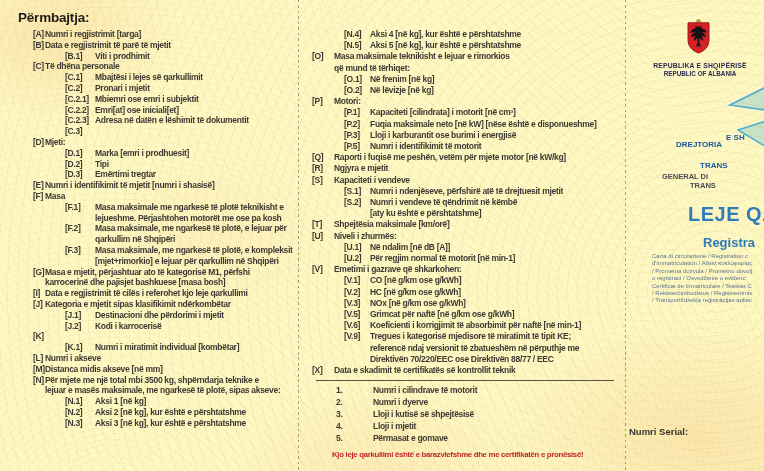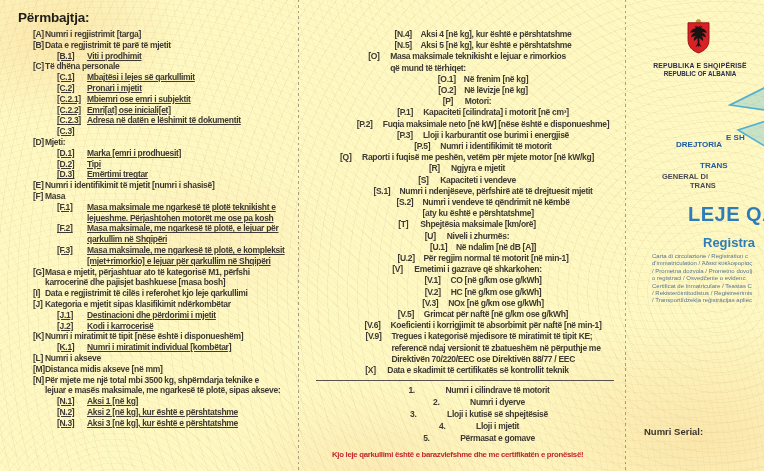--- a/index.html
+++ b/index.html
@@ -28,26 +28,26 @@
   .page-title{position:absolute;left:18px;top:10px;font-size:13.5px;font-weight:bold;
     color:#211d18;letter-spacing:-0.2px;}
 
   .items{position:absolute;font-size:8.5px;font-weight:bold;letter-spacing:-0.3px;}
   .row{display:flex;align-items:flex-start;line-height:10.8px;}
   .row .lbl{flex:0 0 auto;white-space:pre;}
   .row .txt{white-space:pre;}
   
   .list-left{left:33px;top:29px;width:270px;}
   .list-left .row.lvl0 .lbl{min-width:12px;}
-  .list-left .row.lvl1{margin-left:24px;text-decoration:underline;}
+  .list-left .row.lvl1{margin-left:32px;}
   .list-left .row.lvl1 .lbl{min-width:30px;}
   
   .mid{position:absolute;left:312px;top:29px;width:310px;font-size:8.5px;
     font-weight:bold;letter-spacing:-0.3px;}
-  .mid .row{line-height:11.2px;justify-content:center;}
+  .mid .row{line-height:11.2px;}
   .mid .row.lvl0 .lbl{min-width:22px;}
   .mid .row.lvl1{margin-left:32px;}
   .mid .row.lvl1 .lbl{min-width:26px;}
   .mid hr{border:none;border-top:1px solid #57524b;margin:4px 8px 3px 4px;}
   .mid .numbered .row{line-height:12px;margin-left:24px;}
   .mid .numbered .row .lbl{min-width:37px;}
   .equiv-note{margin:6px 0 0 20px;font-size:7.8px;font-weight:bold;
     letter-spacing:-0.3px;color:#c0272d;white-space:pre;}
 
   
@@ -57,21 +57,21 @@
   .country .en{font-size:6.3px;font-weight:bold;margin-top:1px;}
   .auth{position:absolute;white-space:pre;font-weight:bold;}
   .auth.blue{font-size:8px;color:#1c5ca3;}
   .auth.slate{font-size:7.5px;color:#4a4a52;}
   .doc-title{position:absolute;left:688px;top:203px;font-size:20px;font-weight:bold;
     color:#2e7cb8;white-space:pre;letter-spacing:.5px;}
   .doc-sub{position:absolute;left:703px;top:235px;font-size:13px;font-weight:bold;
     color:#2e7cb8;white-space:pre;}
   .multilang{position:absolute;left:652px;top:253px;width:118px;overflow:hidden;
     font-size:6px;line-height:7.4px;color:#5a7490;white-space:pre;}
-  .serial{position:absolute;left:644px;top:426px;font-size:9.5px;font-weight:bold;
+  .serial{position:absolute;left:629px;top:426px;font-size:9.5px;font-weight:bold;
     color:#3a362e;}
   .cyanmark{position:absolute;left:728px;top:84px;}
 </style>
 </head>
 <body>
 
 <div class="stage">
 
   <div class="fold fold1"></div>
   <div class="fold fold2"></div>
@@ -174,21 +174,20 @@
       <div class="row lvl1">
         <span class="lbl">[J.1]</span>
         <span class="txt">Destinacioni dhe përdorimi i mjetit</span>
       </div>
       <div class="row lvl1">
         <span class="lbl">[J.2]</span>
         <span class="txt">Kodi i karrocerisë</span>
       </div>
       <div class="row lvl0">
         <span class="lbl">[K]</span>
-        <span class="txt">Numri i miratimit të tipit [nëse është i disponueshëm]</span>
       </div>
       <div class="row lvl1">
         <span class="lbl">[K.1]</span>
         <span class="txt">Numri i miratimit individual [kombëtar]</span>
       </div>
       <div class="row lvl0">
         <span class="lbl">[L]</span>
         <span class="txt">Numri i akseve</span>
       </div>
       <div class="row lvl0">

